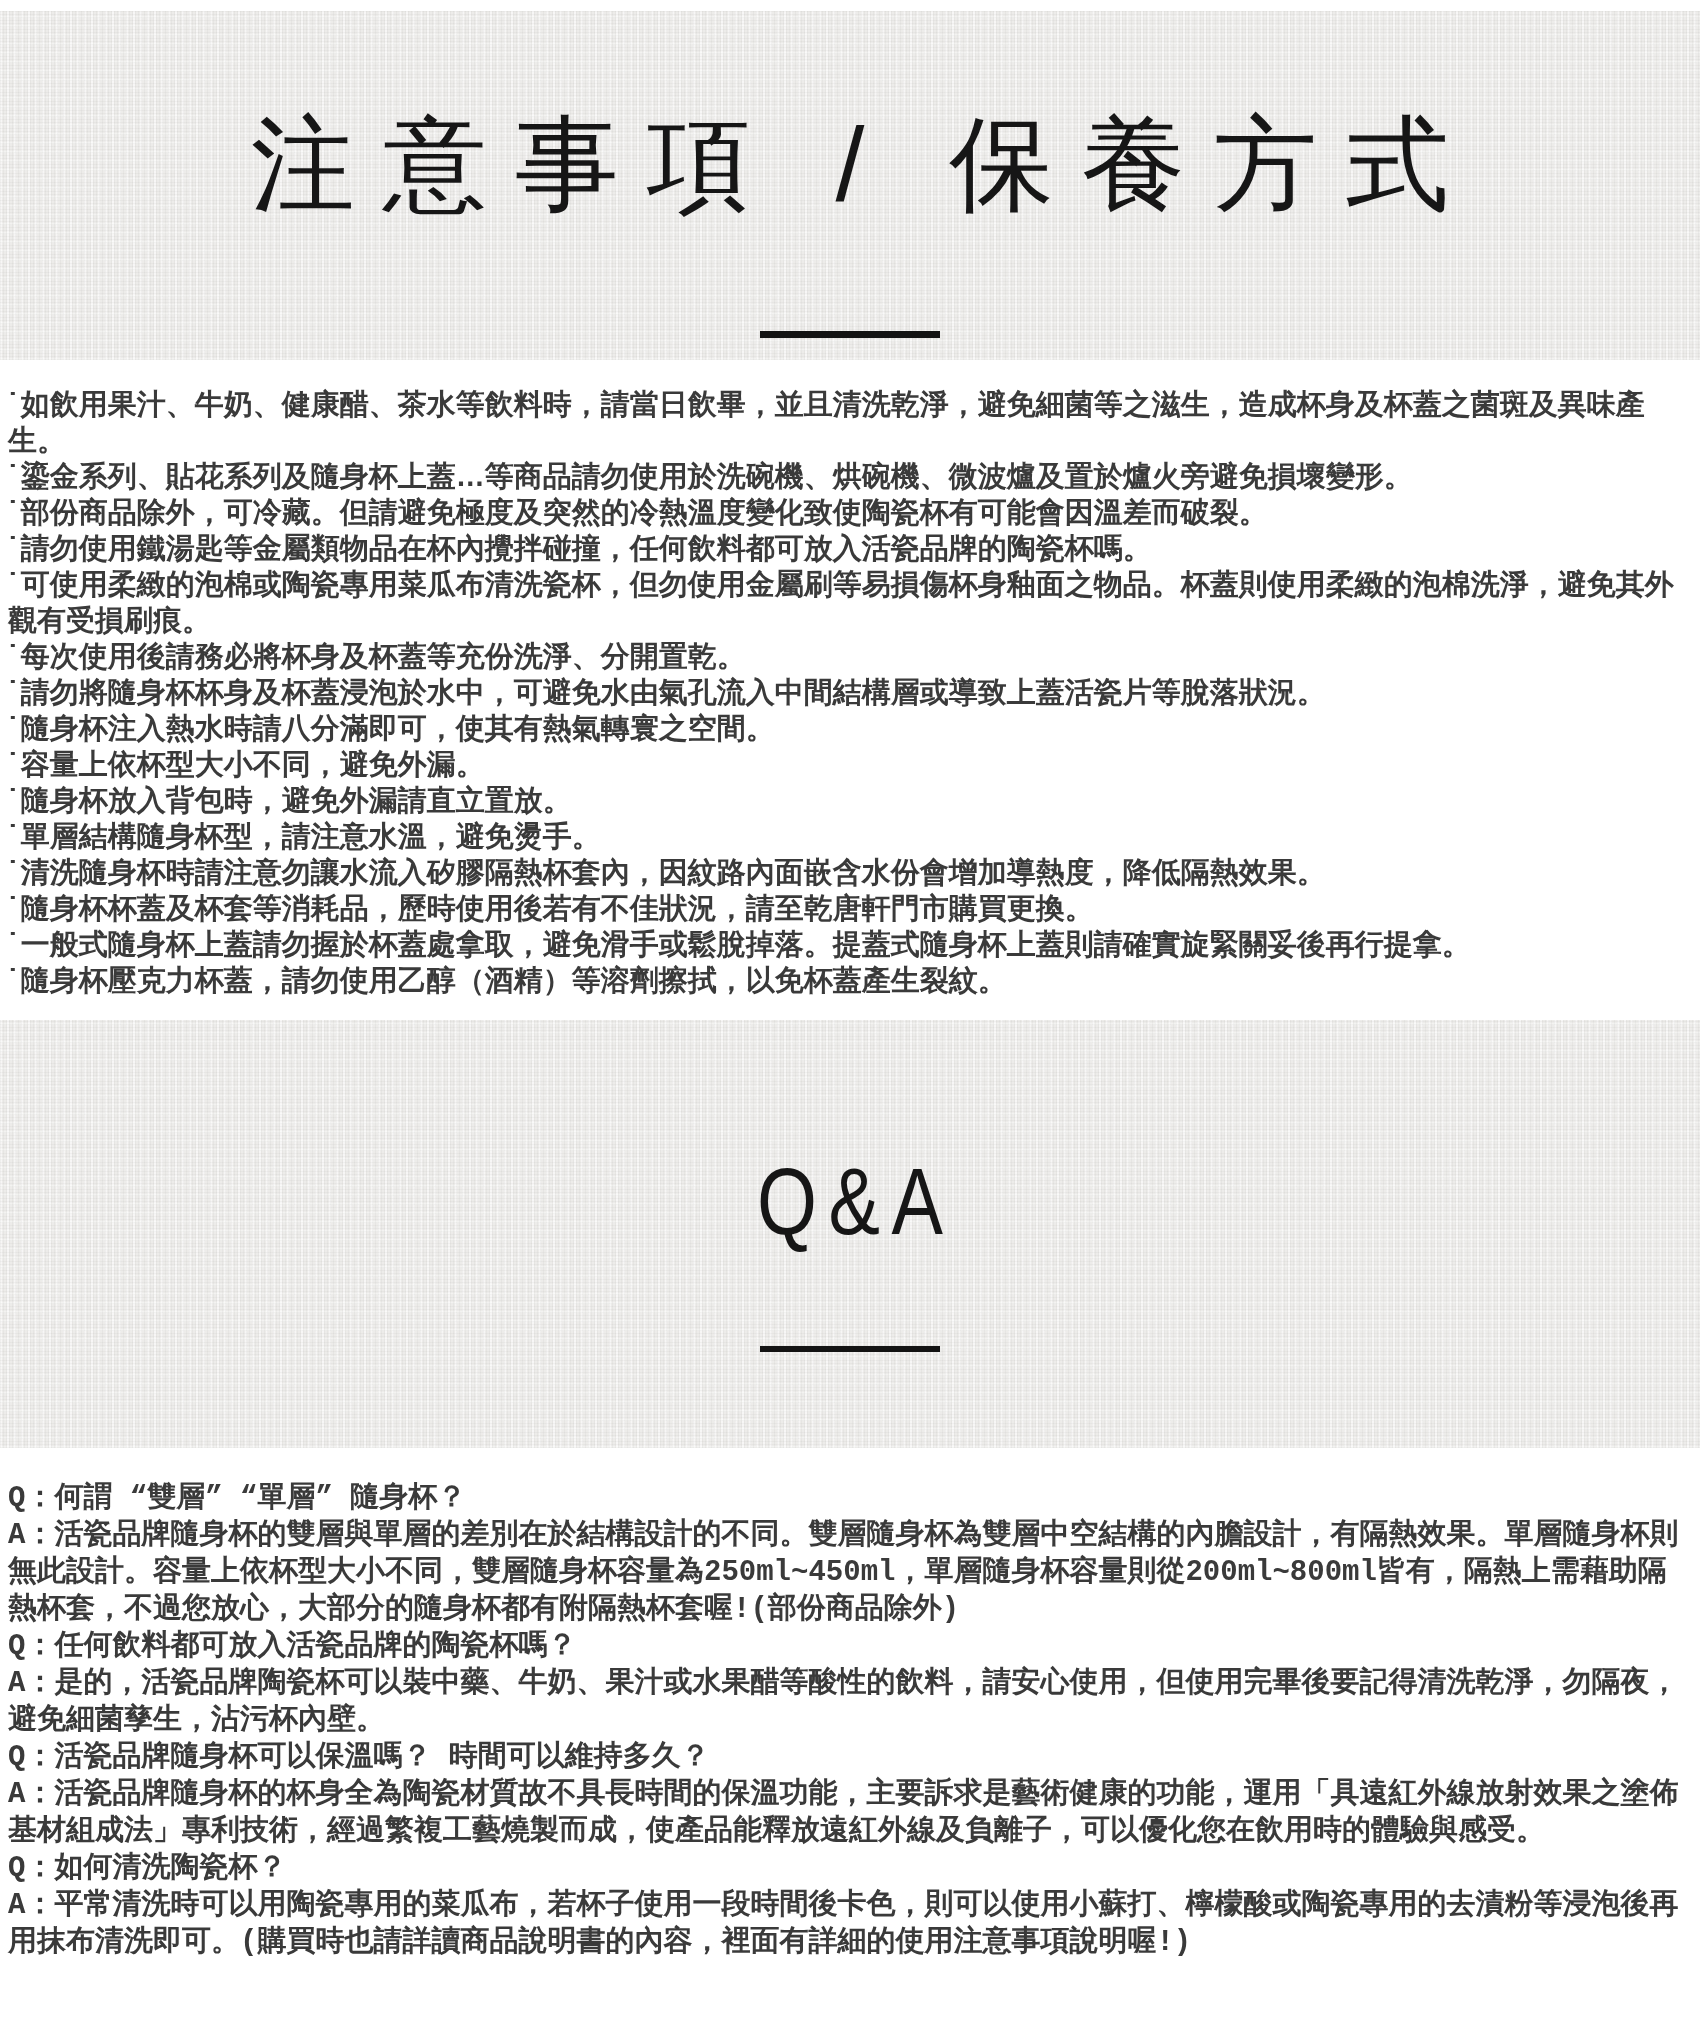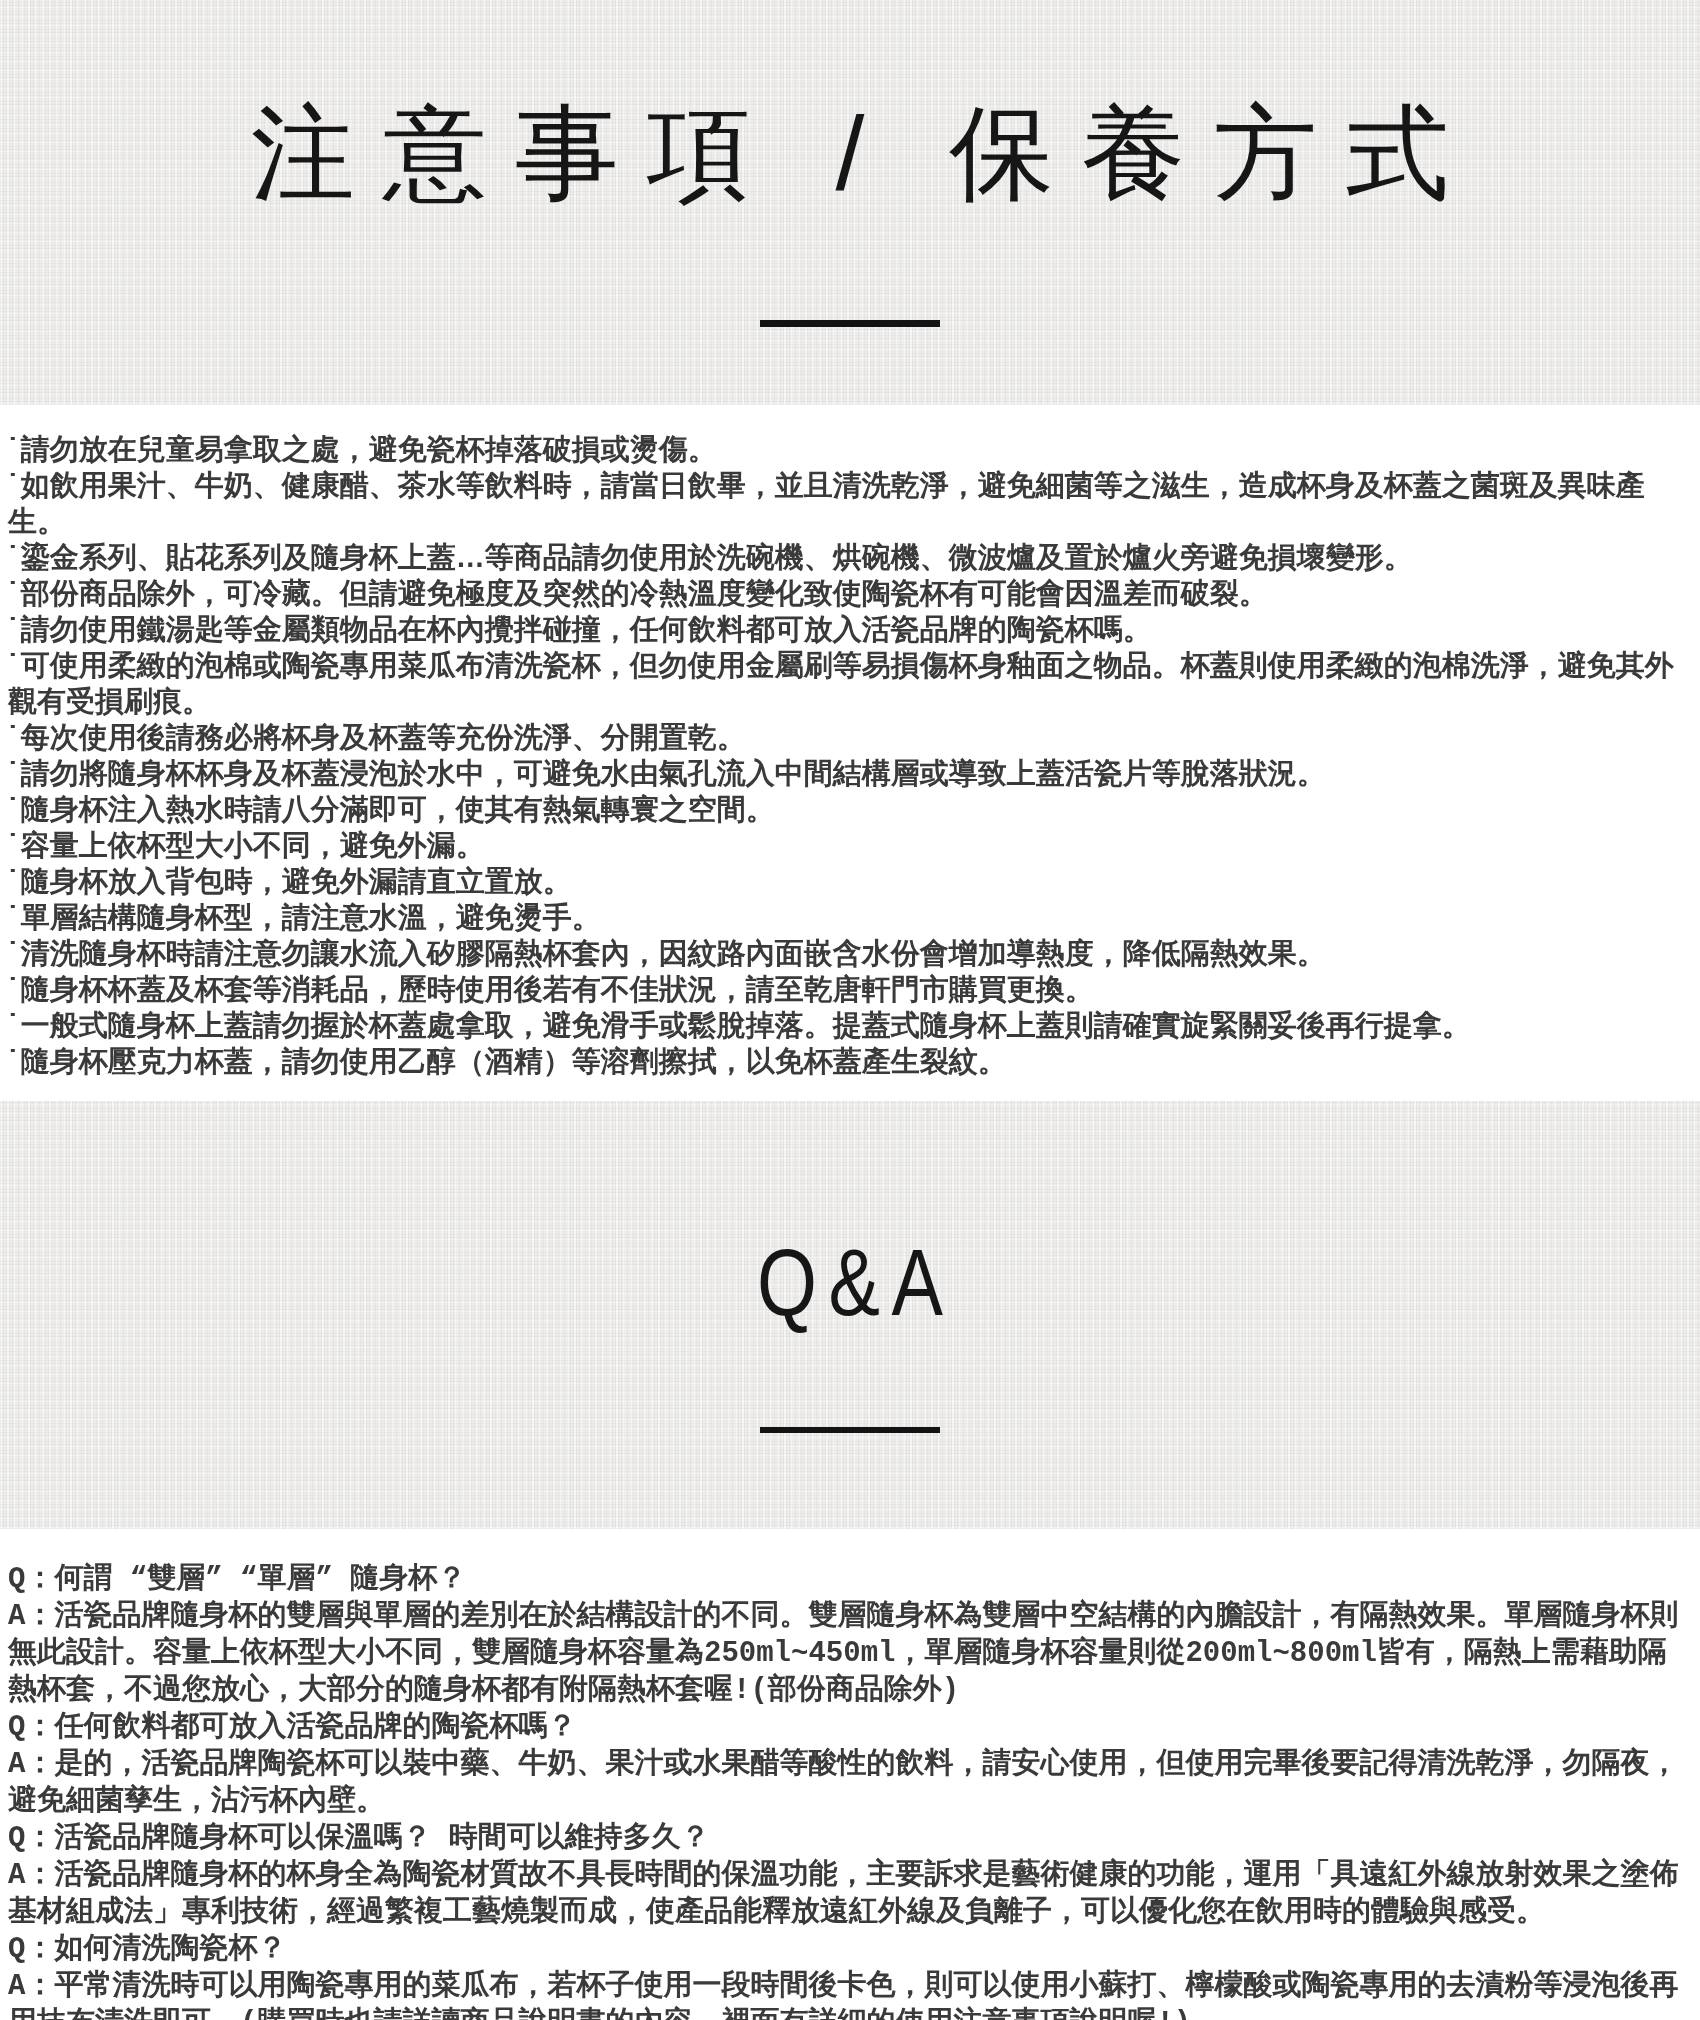--- a/index.html
+++ b/index.html
@@ -14,21 +14,21 @@
   .banner {
     position: relative;
     width: 1700px;
     background-color: #edecea;
     background-image:
       repeating-linear-gradient(90deg, rgba(110,110,105,0.055) 0 1px, transparent 1px 3px),
       repeating-linear-gradient(0deg,  rgba(110,110,105,0.05)  0 1px, transparent 1px 3px),
       repeating-linear-gradient(90deg, rgba(255,255,255,0.55) 0 2px, transparent 2px 7px),
       repeating-linear-gradient(0deg,  rgba(255,255,255,0.35) 0 2px, transparent 2px 9px);
   }
-  .banner--care { height: 405px; }
+  .banner--care { height: 349px; margin-top: 11px; }
   .banner--qa   { height: 428px; margin-top: 22px; padding-left: 8px; }
 
   .banner-title {
     position: absolute;
     left: 0; right: 0;
     text-align: center;
     color: #161616;
     font-weight: 500;
     white-space: nowrap;
   }
@@ -83,21 +83,20 @@
 <body>
 
 <div>
 
   <div class="banner banner--care">
     <div class="banner-title care-title">注意事項 / 保養方式</div>
     <div class="banner-divider care-divider"></div>
   </div>
 
   <div class="notes">
-    <p class="note-item"><span class="bullet">˙</span><span>請勿放在兒童易拿取之處，避免瓷杯掉落破損或燙傷。</span></p>
     <p class="note-item"><span class="bullet">˙</span><span>如飲用果汁、牛奶、健康醋、茶水等飲料時，請當日飲畢，並且清洗乾淨，避免細菌等之滋生，造成杯身及杯蓋之菌斑及異味產生。</span></p>
     <p class="note-item"><span class="bullet">˙</span><span>鎏金系列、貼花系列及隨身杯上蓋…等商品請勿使用於洗碗機、烘碗機、微波爐及置於爐火旁避免損壞變形。</span></p>
     <p class="note-item"><span class="bullet">˙</span><span>部份商品除外，可冷藏。但請避免極度及突然的冷熱溫度變化致使陶瓷杯有可能會因溫差而破裂。</span></p>
     <p class="note-item"><span class="bullet">˙</span><span>請勿使用鐵湯匙等金屬類物品在杯內攪拌碰撞，任何飲料都可放入活瓷品牌的陶瓷杯嗎。</span></p>
     <p class="note-item"><span class="bullet">˙</span><span>可使用柔緻的泡棉或陶瓷專用菜瓜布清洗瓷杯，但勿使用金屬刷等易損傷杯身釉面之物品。杯蓋則使用柔緻的泡棉洗淨，避免其外觀有受損刷痕。</span></p>
     <p class="note-item"><span class="bullet">˙</span><span>每次使用後請務必將杯身及杯蓋等充份洗淨、分開置乾。</span></p>
     <p class="note-item"><span class="bullet">˙</span><span>請勿將隨身杯杯身及杯蓋浸泡於水中，可避免水由氣孔流入中間結構層或導致上蓋活瓷片等脫落狀況。</span></p>
     <p class="note-item"><span class="bullet">˙</span><span>隨身杯注入熱水時請八分滿即可，使其有熱氣轉寰之空間。</span></p>
     <p class="note-item"><span class="bullet">˙</span><span>容量上依杯型大小不同，避免外漏。</span></p>
     <p class="note-item"><span class="bullet">˙</span><span>隨身杯放入背包時，避免外漏請直立置放。</span></p>

